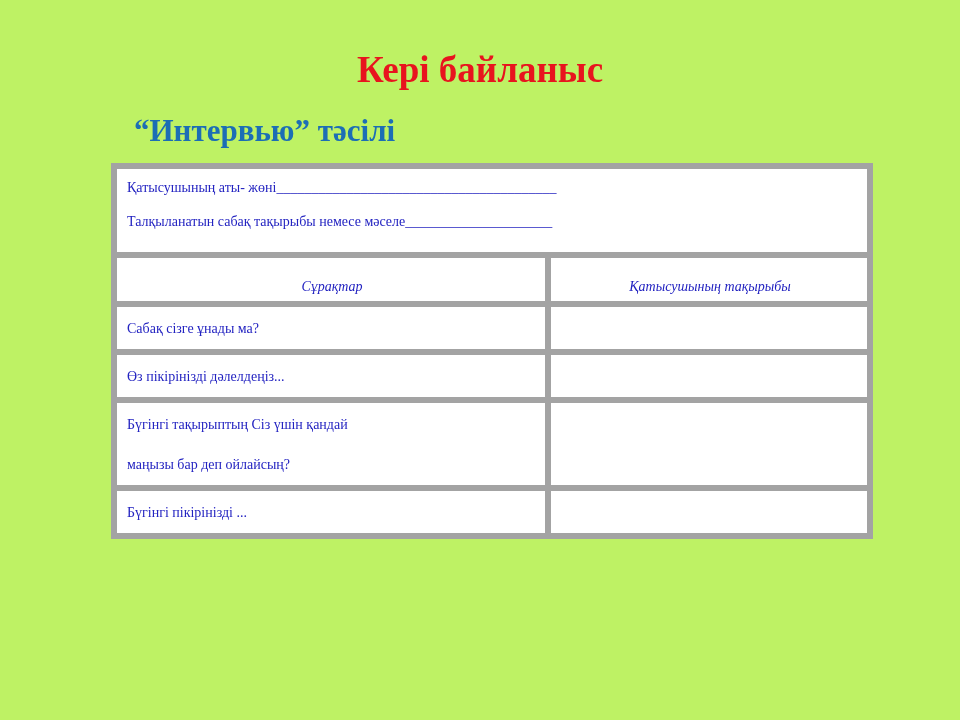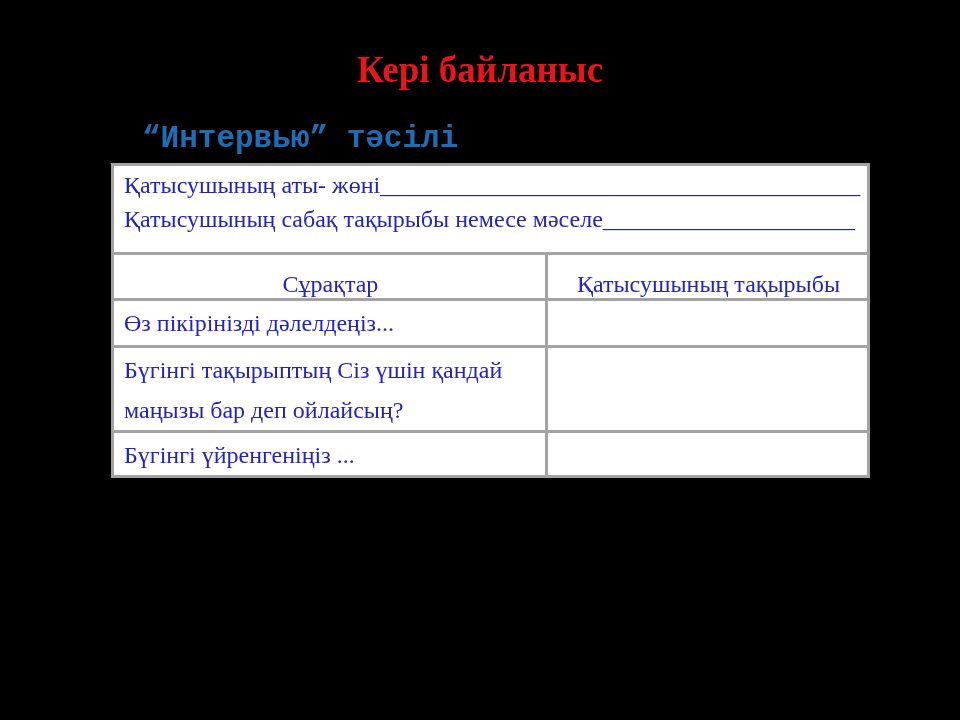--- a/index.html
+++ b/index.html
@@ -4,21 +4,21 @@
 <style>
   html, body {
     margin: 0;
     padding: 0;
     background: #ffffff;
   }
   .slide {
     position: relative;
     width: 960px;
     height: 720px;
-    background: #000000;
+    background: #bef264;
     overflow: hidden;
     font-family: "Liberation Serif", "DejaVu Serif", serif;
   }
   .title {
     position: absolute;
     top: 50px;
     left: 0;
     width: 960px;
     text-align: center;
     font-size: 37px;
@@ -28,59 +28,59 @@
     margin: 0;
   }
   .subtitle {
     position: absolute;
     top: 111px;
     left: 134px;
     font-size: 31px;
     font-weight: bold;
     line-height: 40px;
     color: #1c6eb5;
-    margin: 8px;
-    font-family: Liberation Mono, monospace;
+    margin: 0;
   }
   table.interview-table {
     position: absolute;
     top: 163px;
     left: 111px;
     width: 756px;
     table-layout: fixed;
     border-collapse: collapse;
     background: #ffffff;
   }
   .interview-table col.col-q { width: 434px; }
   .interview-table col.col-a { width: 322px; }
   .interview-table td, .interview-table th {
-    border: 3px solid #a3a3a3;
+    border: 6px solid #a3a3a3;
     vertical-align: top;
     color: #2323c1;
-    font-size: 24px;
+    font-size: 14px;
     font-weight: normal;
     padding: 2px 8px 0 10px;
     overflow: hidden;
   }
   tr.r-info  { height: 89px; }
   tr.r-head  { height: 43px; }
   tr.r3      { height: 47px; }
   tr.r4      { height: 47px; }
   tr.r5      { height: 63px; }
   tr.r6      { height: 44px; }
   tr.r7      { height: 95px; }
   .info-cell {
     line-height: 34px;
     padding-top: 4px;
     white-space: nowrap;
   }
   .interview-table th {
     text-align: center;
     padding-top: 15px;
     line-height: 28px;
+    font-style: italic;
   }
   td.q {
     line-height: 40px;
     white-space: pre-line;
     padding-right: 20px;
   }
   td.a { }
   .blank { letter-spacing: 0; }
 </style>
 </head>
@@ -94,36 +94,40 @@
 
   <table class="interview-table">
     <colgroup>
         <col class="col-q">
         <col class="col-a">
       </colgroup>
     <tbody>
       <tr class="r-info">
         <td colspan="2" class="info-cell">
           <div class="info-line"><span>Қатысушының аты- жөні</span><span class="blank">________________________________________</span></div>
-          <div class="info-line"><span>Қатысушының сабақ тақырыбы немесе мәселе</span><span class="blank">_____________________</span></div>
+          <div class="info-line"><span>Талқыланатын сабақ тақырыбы немесе мәселе</span><span class="blank">_____________________</span></div>
         </td>
       </tr>
       <tr class="r-head">
         <th>Сұрақтар</th>
         <th>Қатысушының тақырыбы</th>
+      </tr>
+      <tr class="r3">
+        <td class="q">Сабақ сізге ұнады ма?</td>
+        <td class="a"></td>
       </tr>
       <tr class="r4">
         <td class="q">Өз пікірінізді дәлелдеңіз...</td>
         <td class="a"></td>
       </tr>
       <tr class="r5">
         <td class="q">Бүгінгі тақырыптың Сіз үшін қандай
 маңызы бар деп ойлайсың?</td>
         <td class="a"></td>
       </tr>
       <tr class="r6">
-        <td class="q">Бүгінгі үйренгеніңіз ...</td>
+        <td class="q">Бүгінгі пікірінізді ...</td>
         <td class="a"></td>
       </tr>
     </tbody>
   </table>
 
 </div>
 
 </body></html>

